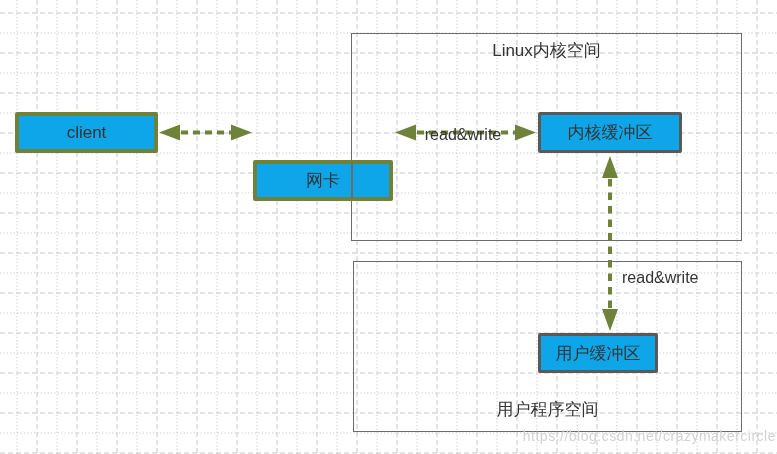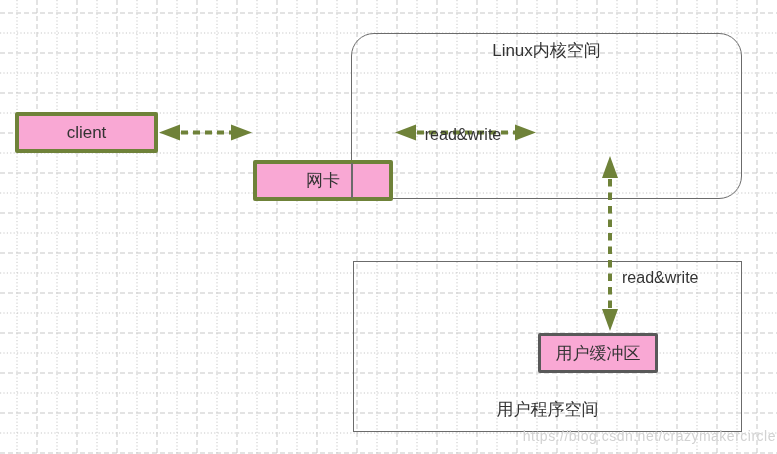--- a/index.html
+++ b/index.html
@@ -22,27 +22,27 @@
   .gline-dot{stroke-dasharray:1.2 2.2;}
   .gline-dash{stroke-dasharray:5 3;}
 
   .container-rect{
     position:absolute;border:1.5px solid var(--rect-gray);background:transparent;z-index:1;
   }
   .container-title{
     position:absolute;left:0;right:0;text-align:center;
     font-size:17px;color:var(--text);z-index:2;
   }
-  .kernel-space{left:351px;top:33px;width:391px;height:166px;border-radius:23px;}
+  .kernel-space{left:351px;top:33px;width:391px;height:208px;}
   .kernel-space .container-title{top:5px;}
   .user-space{left:353px;top:261px;width:389px;height:171px;font-family:Liberation Mono, monospace;}
   .user-space .container-title{bottom:10px;}
 
   .node{
-    position:absolute;background:#f9a8d4;z-index:3;
+    position:absolute;background:#0ea5e9;z-index:3;
     display:flex;align-items:center;justify-content:center;
     font-size:17px;color:var(--text);border-radius:2px;
   }
   .node-green{border:4px solid var(--green);}
   .node-gray{border:3.5px solid var(--box-gray);}
   .node-client{left:15px;top:112px;width:143px;height:41px;}
   .node-nic{left:253px;top:112px;width:140px;height:41px;margin-top:48px;}
   .node-kernel-buffer{left:538px;top:112px;width:144px;height:41px;}
   .node-user-buffer{left:538px;top:333px;width:120px;height:40px;}
   .nic-crossline{
@@ -142,20 +142,23 @@
     <div class="container-title">用户程序空间</div>
   </div>
 
   <div class="node node-green node-client">
     <span>client</span>
   </div>
   <div class="node node-green node-nic">
     <div class="nic-crossline"></div>
     <span>网卡</span>
   </div>
+  <div class="node node-gray node-kernel-buffer">
+    <span>内核缓冲区</span>
+  </div>
   <div class="node node-gray node-user-buffer">
     <span>用户缓冲区</span>
   </div>
 
   <svg class="layer arrow-layer">
 
     <g>
       <line class="edge-line dash-h" x1="181" y1="132.5" x2="231" y2="132.5"></line>
       <polygon class="edge-head" points="159,132.5 180,124.5 180,140.5"></polygon>
       <polygon class="edge-head" points="252,132.5 231,124.5 231,140.5"></polygon>

